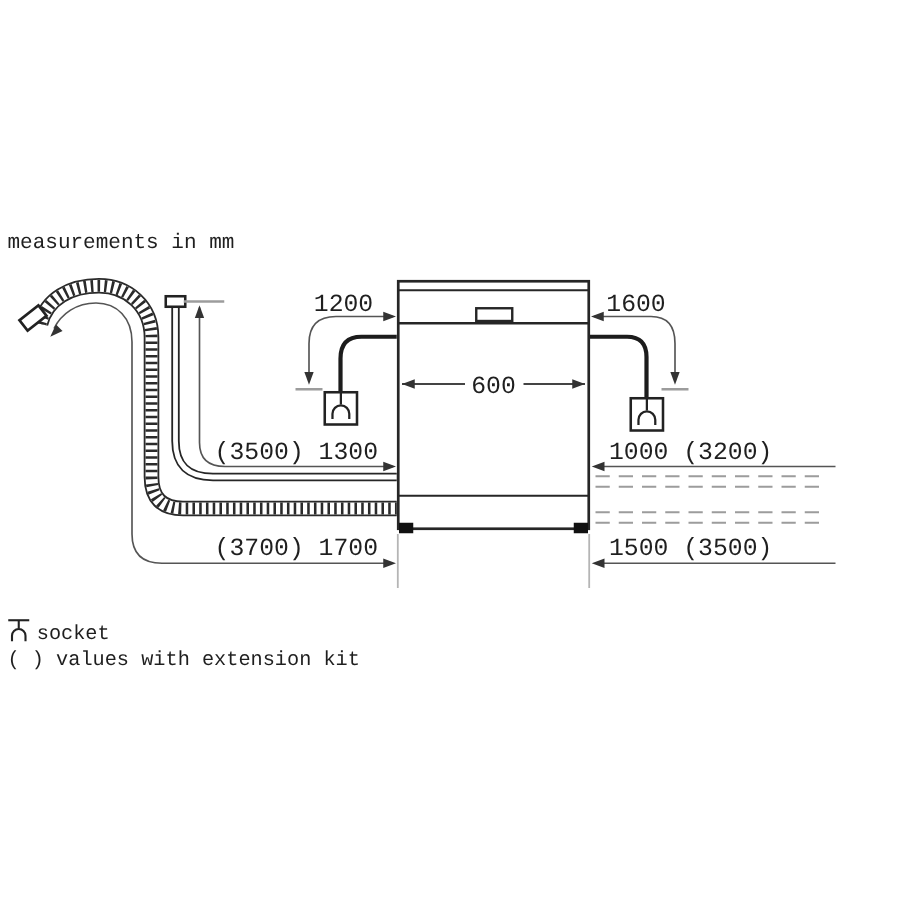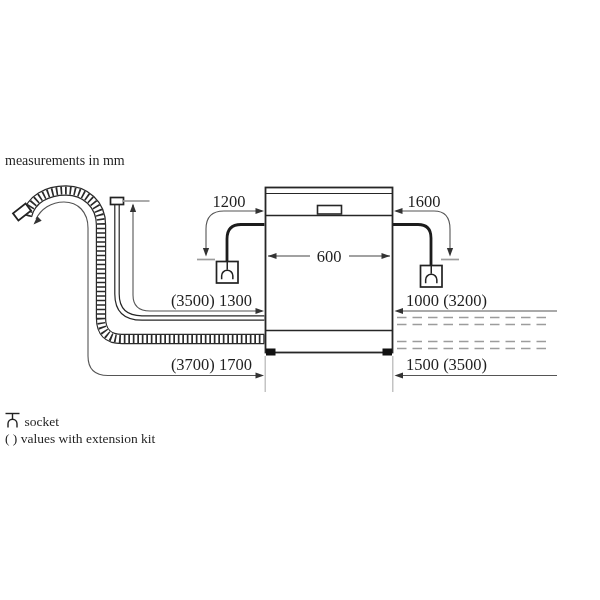--- a/index.html
+++ b/index.html
@@ -1,18 +1,18 @@
 <!DOCTYPE html>
 <html><head>
 <meta charset="utf-8">
 <style>
   html,body{margin:0;padding:0;background:#fff;}
   .page{
     position:relative;width:600px;height:600px;background:#ffffff;
-    font-family:Liberation Serif, serif;overflow:hidden;
+    font-family:Liberation Mono, monospace;overflow:hidden;
   }
   svg text{fill:#1f1f1f;}
   .title-text{font-size:14px;}
   .dim-text{font-size:16.5px;}
   .legend-text{font-size:13.5px;}
 </style>
 </head>
 <body>
 
 <div class="page">

